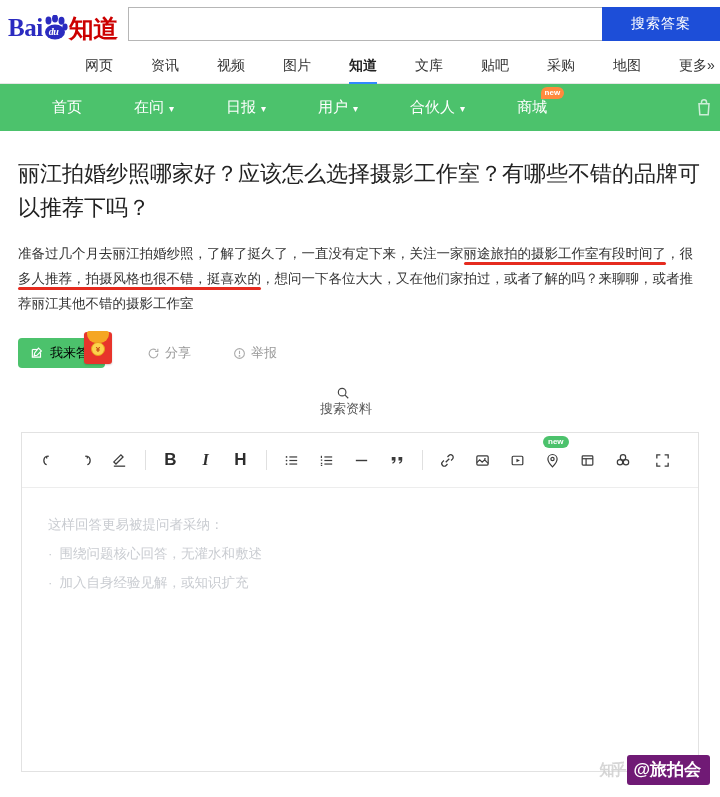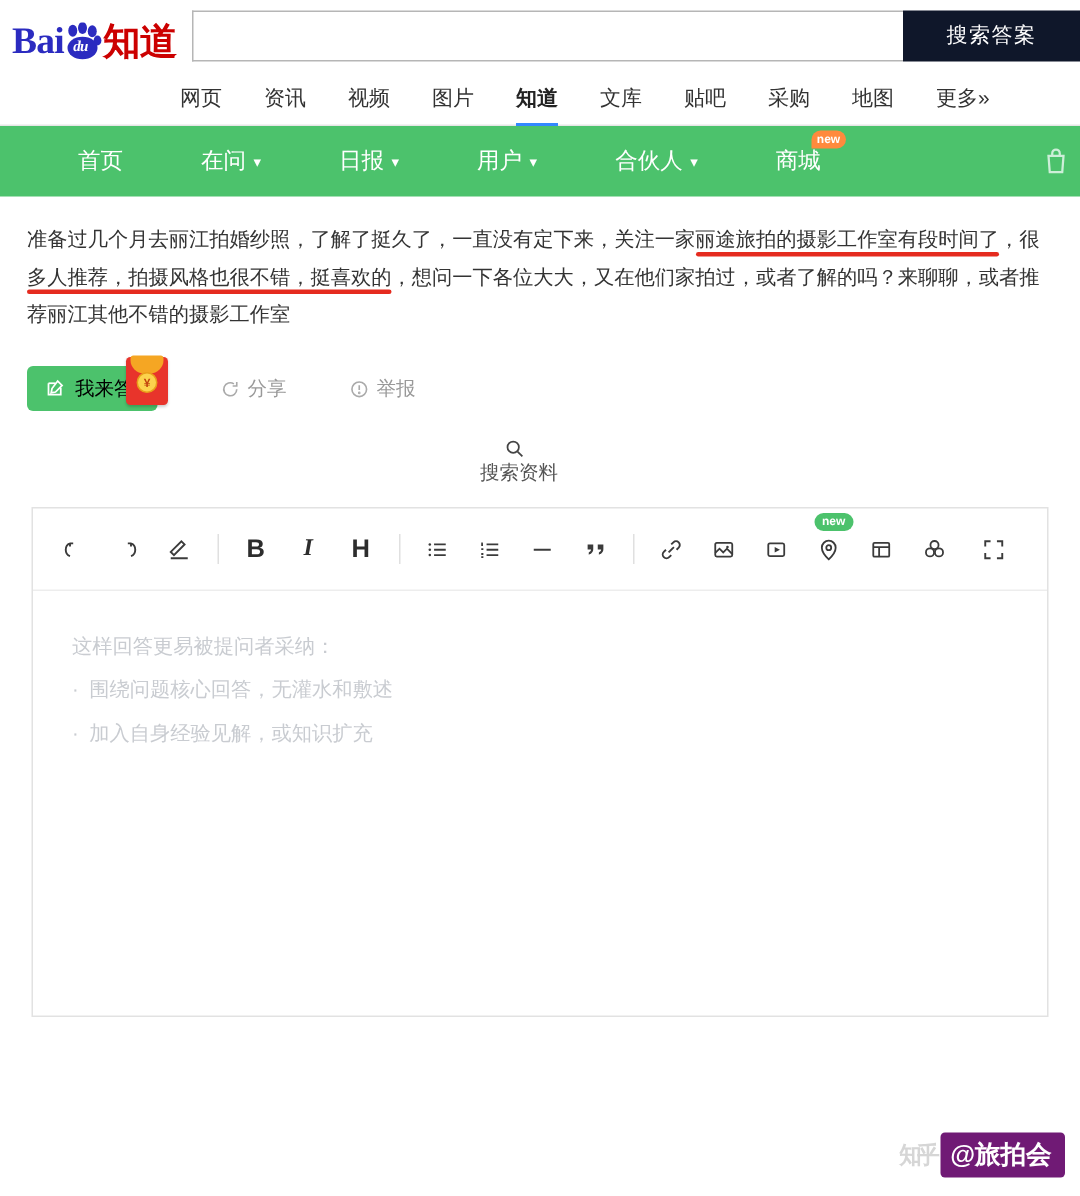--- a/index.html
+++ b/index.html
@@ -52,31 +52,31 @@
   }
   .search-input {
     flex:1; height:34px;
     border:1px solid #b6b6b6; border-right:none;
     outline:none; font-size:14px; padding:0 8px;
     color:#333; background:#fff;
     font-family:"Liberation Sans", sans-serif;
   }
   .search-btn {
     width:118px; height:34px;
-    background:#0f172a; color:#fff;
+    background:#1d4ed8; color:#fff;
     border:none; font-size:14px; cursor:pointer;
     font-family:"Liberation Sans", sans-serif;
     letter-spacing:1px;
   }
 
   
   .tabbar {
     height:37px; display:flex; align-items:center;
-    justify-content:flex-start; padding-left:120px;
-    border-bottom:1px solid #e6e6e6; background:#fff;
+    justify-content:flex-start; padding-left:85px;
+    border-bottom:1px solid #e6e6e6; background:#fff;gap:10px;
   }
   .tab {
     position:relative; font-size:14px; color:#333;
     margin-right:28px; height:37px; line-height:37px;
     cursor:pointer; white-space:nowrap;
   }
   .tab.active { font-weight:bold; color:#222; }
   .tab.active::after {
     content:""; position:absolute; left:0; right:0; bottom:0;
     height:2px; background:#3388ff;
@@ -286,20 +286,21 @@
       <span class="newbadge">new</span>
     </div>
     <span class="cart-icon">
       <svg width="20" height="20" viewBox="0 0 24 24" fill="none" stroke="#cdeed8" stroke-width="1.8">
         <path d="M6 7h12l-1 13H7L6 7z"></path>
         <path d="M9 7V5a3 3 0 0 1 6 0v2"></path>
       </svg>
     </span>
   </div>
 
+  <div class="q-title">丽江拍婚纱照哪家好？应该怎么选择摄影工作室？有哪些不错的品牌可以推荐下吗？</div>
 
   <div class="q-body">
     <span>准备过几个月去丽江拍婚纱照，了解了挺久了，一直没有定下来，关注一家</span><span class="uline">丽途旅拍的摄影工作室有段时间了</span><span>，很</span><span class="uline">多人推荐，拍摄风格也很不错，挺喜欢的</span><span>，想问一下各位大大，又在他们家拍过，或者了解的吗？来聊聊，或者推荐丽江其他不错的摄影工作室</span>
   </div>
 
   <div class="actions">
     <button class="answer-btn">
       <span class="pen">
         <svg width="14" height="14" viewBox="0 0 24 24" fill="none" stroke="#fff" stroke-width="2">
           <path d="M4 6h8"></path>

